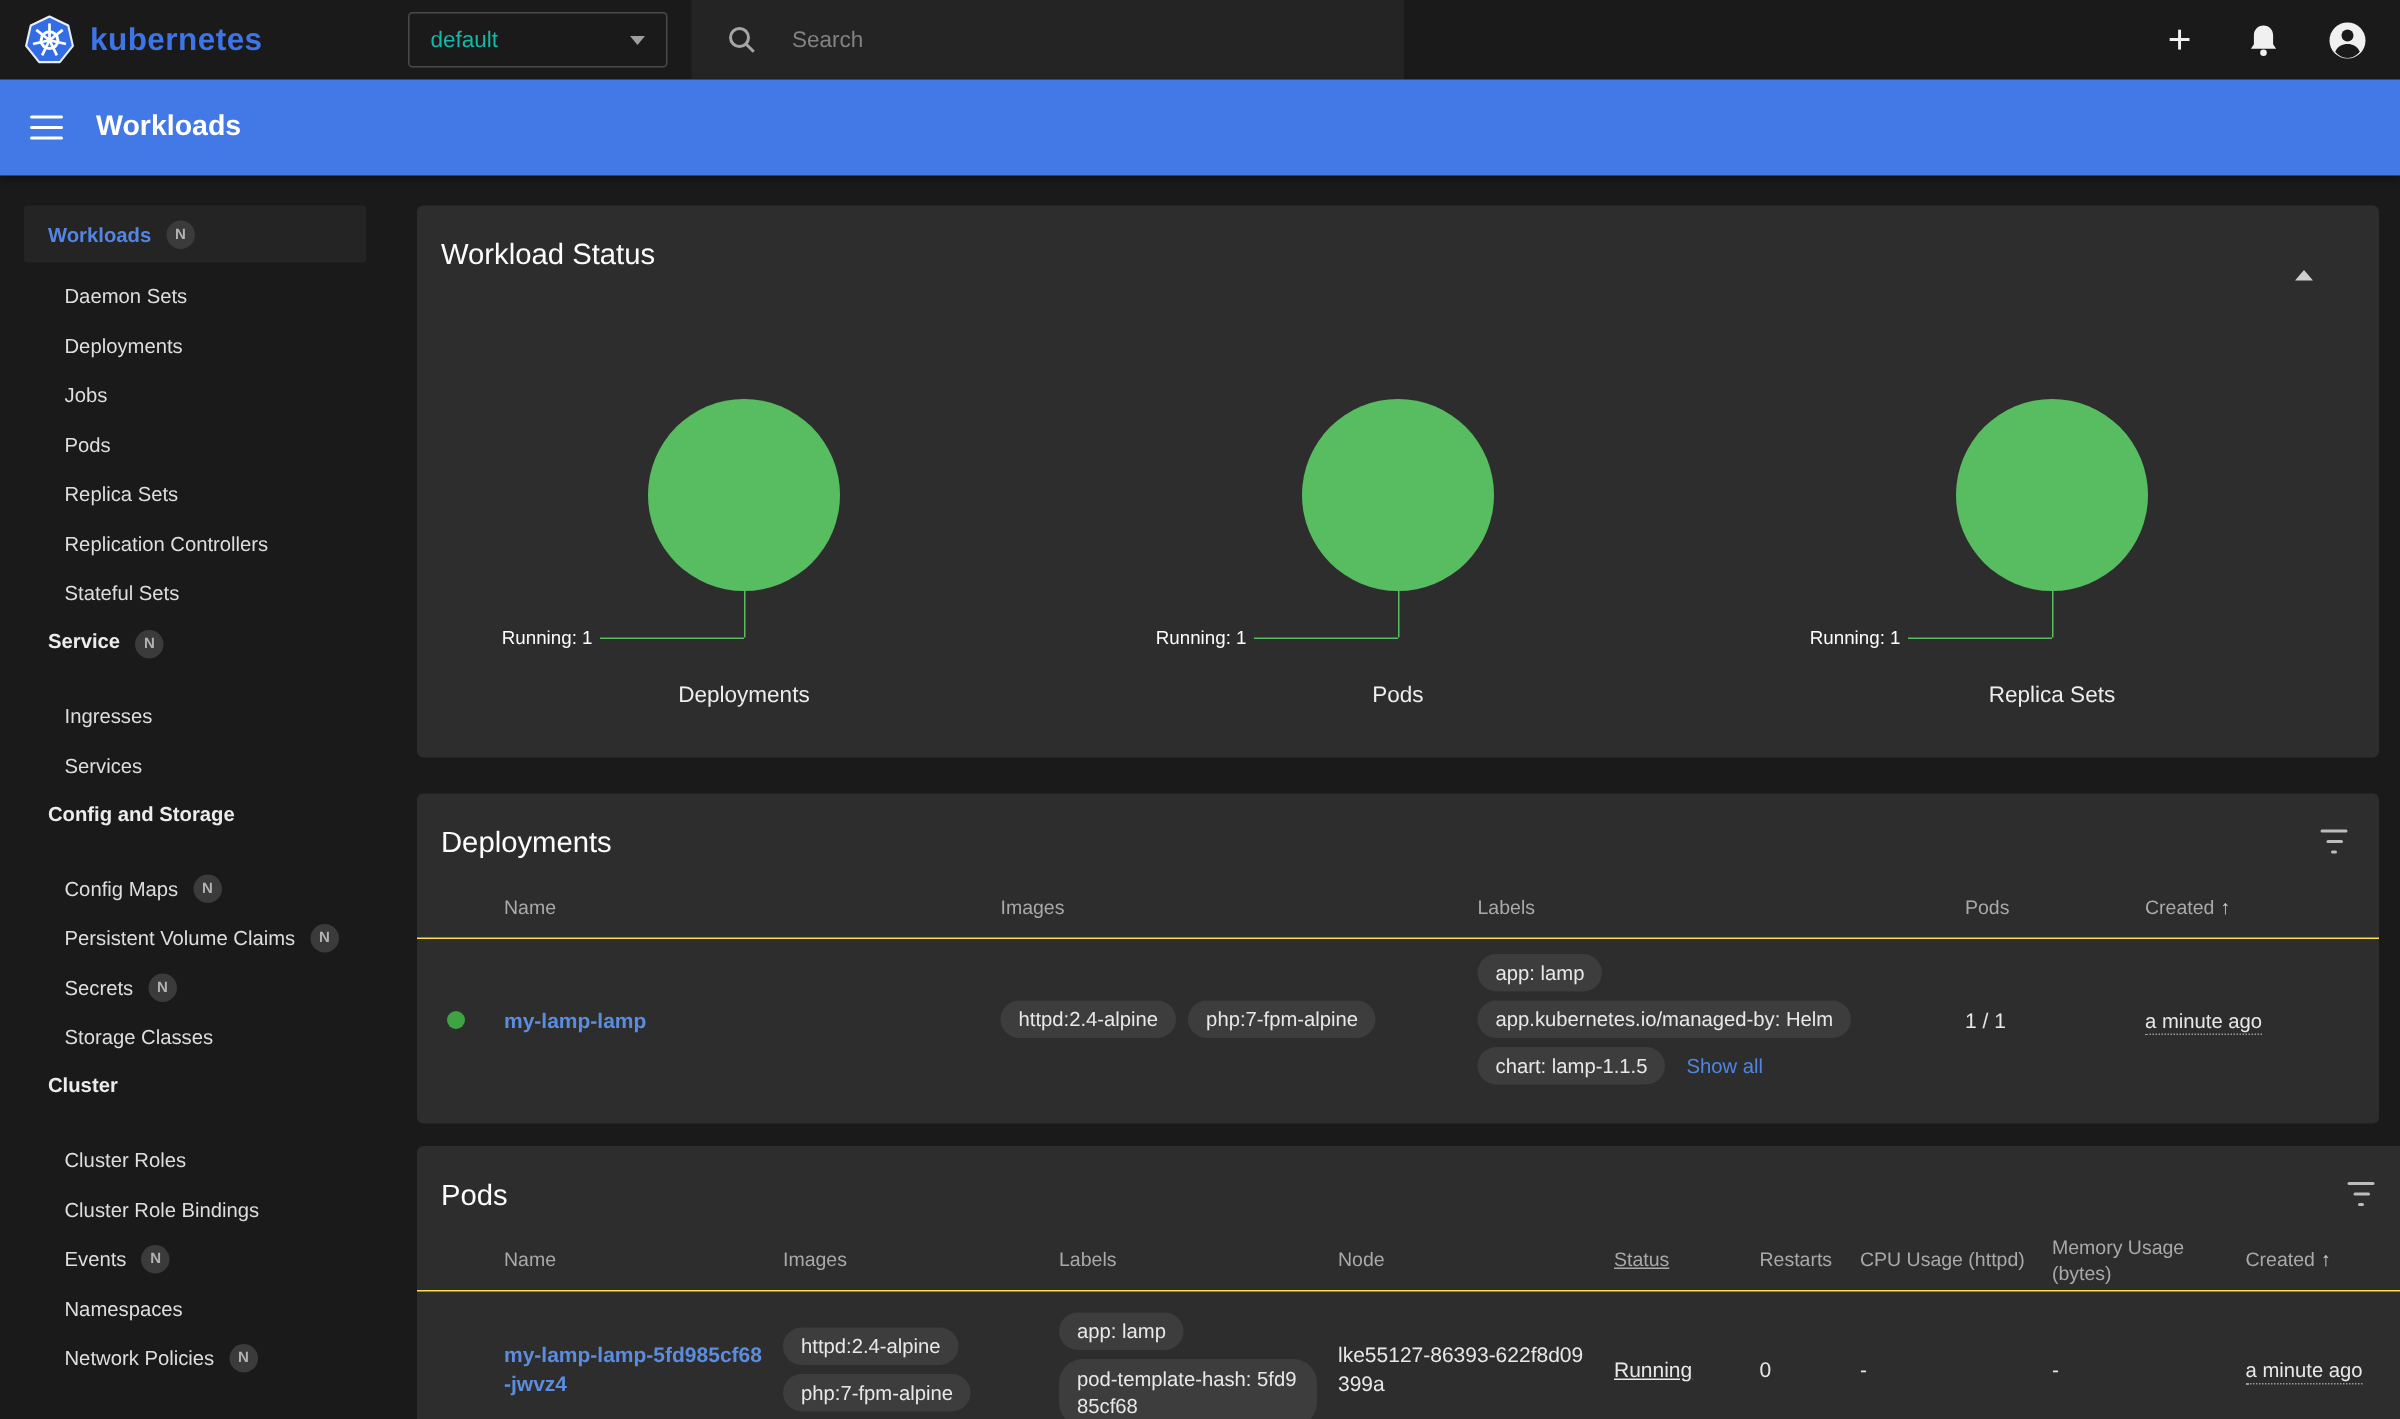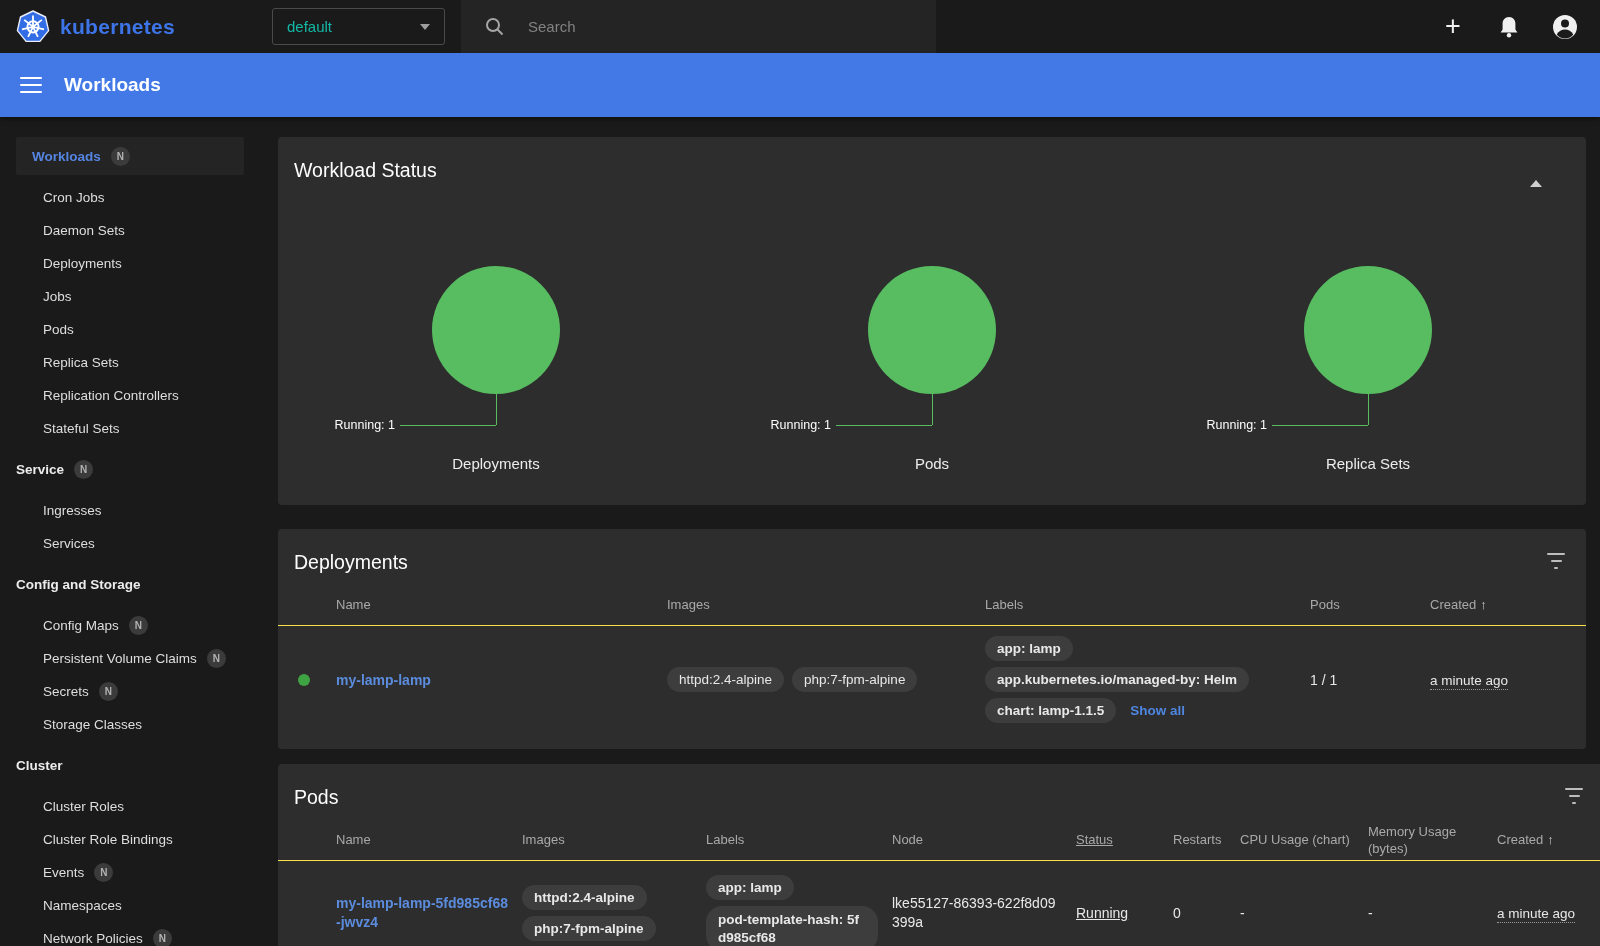--- a/index.html
+++ b/index.html
@@ -36,21 +36,21 @@
   .appbar { height:64px; background:#4279e6; display:flex; align-items:center; box-shadow:0 3px 5px rgba(0,0,0,.35); position:relative; z-index:5; }
   .hamburger { width:22px; height:16px; margin-left:20px; display:flex; flex-direction:column; justify-content:space-between; cursor:pointer; }
   .hamburger span { display:block; height:2px; background:#fff; border-radius:1px; }
   .appbar-title { margin-left:22px; font-size:19px; font-weight:bold; color:#fff; }
   
   .layout { display:flex; height:829px; }
   .sidebar { width:262px; padding-top:20px; flex:none; }
   .main { flex:1; padding-top:20px; overflow:hidden; }
   
   .nav-item { height:33px; display:flex; align-items:center; gap:10px; padding-left:43px; font-size:13.5px; color:#dedede; cursor:pointer; }
-  .nav-header { height:33px; display:flex; align-items:center; gap:10px; padding-left:16px; font-size:13.5px; font-weight:bold; color:#ececec; margin:8px 0; cursor:pointer; }
+  .nav-header { height:33px; display:flex; align-items:flex-start; gap:10px; padding-left:32px; font-size:13.5px; font-weight:bold; color:#ececec; margin:8px 0; cursor:pointer; }
   .nav-active {
     height:38px; margin:0 18px 6px 16px; padding-left:16px; border-radius:2px;
     background:#242424; color:#5585e2; font-weight:bold; display:flex; align-items:center; gap:10px; font-size:13.5px; cursor:pointer;
   }
   .n-badge {
     width:19px; height:19px; border-radius:50%; background:#3b3b3b; color:#b3b3b3;
     font-size:10px; font-weight:bold; display:flex; align-items:center; justify-content:center; flex:none;
   }
   
   .card { background:#2d2d2d; border-radius:4px; margin-left:16px; position:relative; }
@@ -96,21 +96,21 @@
   .p-created { width:150px; flex:none; }
   .status-dot { width:12px; height:12px; border-radius:50%; background:#3fa243; }
   .res-link { color:#5b8cdd; text-decoration:none; cursor:pointer;font-weight:bold; }
   .wrap-brk { word-break:break-all; line-height:1.35; }
   .chip {
     background:#3d3d3d; border-radius:14px; padding:5px 12px; font-size:13.5px;
     color:#e8e8e8; white-space:nowrap; display:inline-block;
   }
   .chip-wrap { white-space:normal; word-break:break-all; max-width:172px; line-height:1.3; border-radius:16px; }
   .chip-row { display:flex; gap:8px; align-items:center; }
-  .chip-col { display:flex; flex-direction:column; gap:6px; align-items:flex-start;font-weight:bold; }
+  .chip-col { display:flex; flex-direction:column; gap:6px; align-items:flex-start; }
   .labels-last { display:flex; align-items:center; gap:14px; }
   .show-all { color:#4e86e0; font-size:13.5px; cursor:pointer; }
   .rel-time { border-bottom:1px dotted #9a9a9a; padding-bottom:1px; font-size:13.5px; white-space:nowrap; }
   .cell-text { color:#e8e8e8; }
 </style>
 </head>
 <body>
 
 <header class="topbar">
   <div class="brand">
@@ -177,23 +177,20 @@
 </div>
 
 <div class="layout">
 
   <nav class="sidebar">
     <div class="nav-active">
       <span>Workloads</span>
       <span class="n-badge">N</span>
     </div>
     <div class="nav-item">
-        <span>Cron Jobs</span>
-      </div>
-    <div class="nav-item">
         <span>Daemon Sets</span>
       </div>
     <div class="nav-item">
         <span>Deployments</span>
       </div>
     <div class="nav-item">
         <span>Jobs</span>
       </div>
     <div class="nav-item">
         <span>Pods</span>
@@ -341,21 +338,21 @@
           <span class="f3"></span>
         </div>
       <div class="t-header">
         <div class="p-dot"></div>
         <div class="p-name">Name</div>
         <div class="p-images">Images</div>
         <div class="p-labels">Labels</div>
         <div class="p-node">Node</div>
         <div class="p-status">Status</div>
         <div class="p-restarts">Restarts</div>
-        <div class="p-cpu">CPU Usage (chart)</div>
+        <div class="p-cpu">CPU Usage (httpd)</div>
         <div class="p-mem">Memory Usage (bytes)</div>
         <div class="p-created">
           <span>Created</span><span class="sort-arrow">↑</span>
         </div>
       </div>
       <div class="t-row" style="padding-top:14px;">
         <div class="p-dot"><span class="status-dot"></span></div>
         <div class="p-name"><a class="res-link wrap-brk">my-lamp-lamp-5fd985cf68-jwvz4</a></div>
         <div class="p-images">
           <div class="chip-col">

